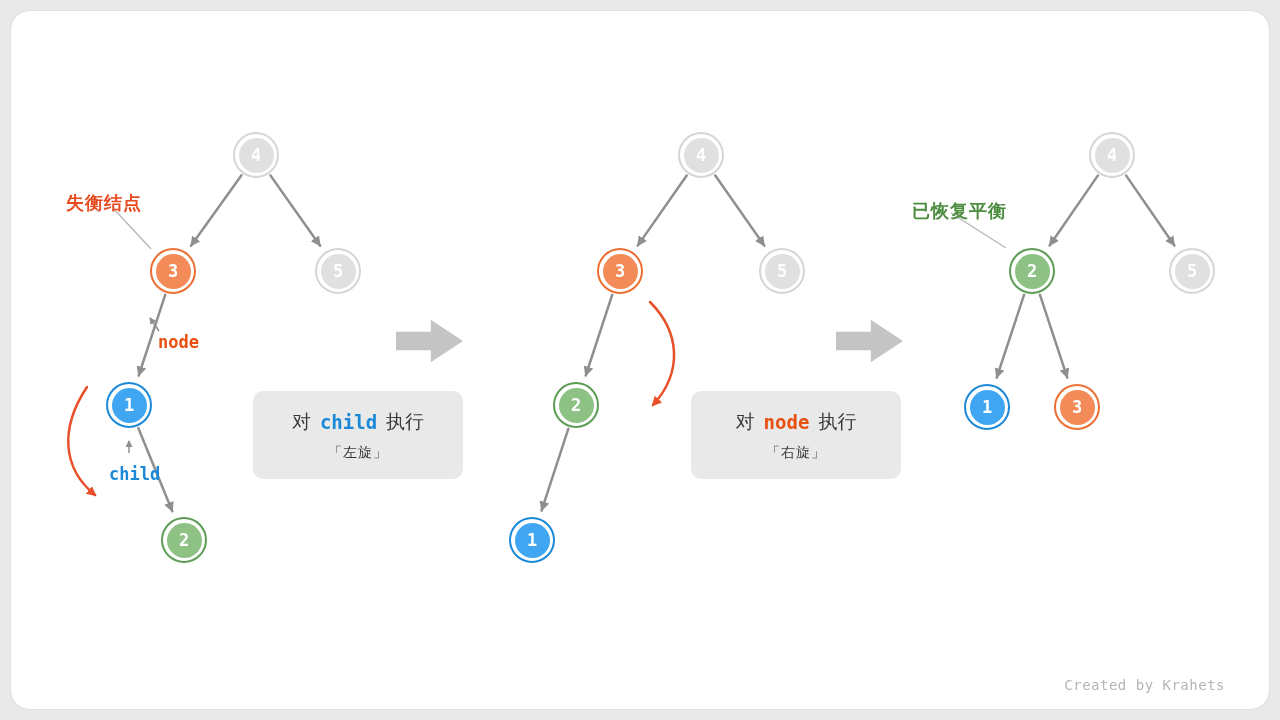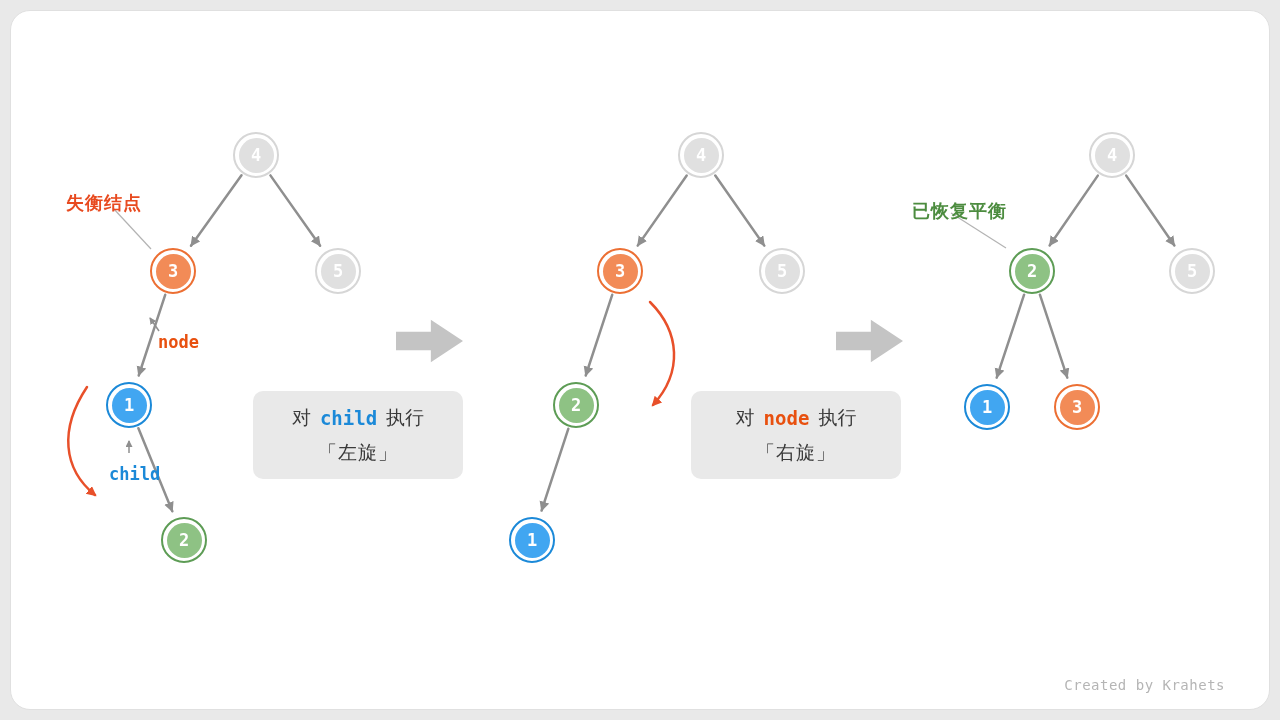--- a/index.html
+++ b/index.html
@@ -55,21 +55,21 @@
     position:absolute;width:67px;height:46px;background:var(--big-arrow,#c4c4c4);
     clip-path:polygon(0% 30%,52% 30%,52% 4%,100% 50%,52% 96%,52% 70%,0% 70%);
   }
   .step-box{
     position:absolute;width:210px;height:88px;border-radius:10px;
     background:var(--step-box-bg,#e9e9e9);
     display:flex;flex-direction:column;align-items:center;justify-content:center;
     gap:9px;color:var(--step-text,#3a3a3a);
   }
   .step-line1{display:flex;align-items:center;gap:9px;font-size:19px;}
-  .step-line2{font-size:19px;letter-spacing:1px;}
+  .step-line2{font-size:14px;letter-spacing:1px;}
   .kw{font:700 19px "DejaVu Sans Mono",monospace;}
   .kw-child{color:var(--keyword-child,#1b89d8);}
   .kw-node{color:var(--keyword-node,#e8500f);}
 
   .credit{
     position:absolute;right:44px;bottom:16px;
     font:14px "DejaVu Sans Mono",monospace;letter-spacing:.5px;
     color:var(--credit,#b5b5b5);
   }
 </style>

